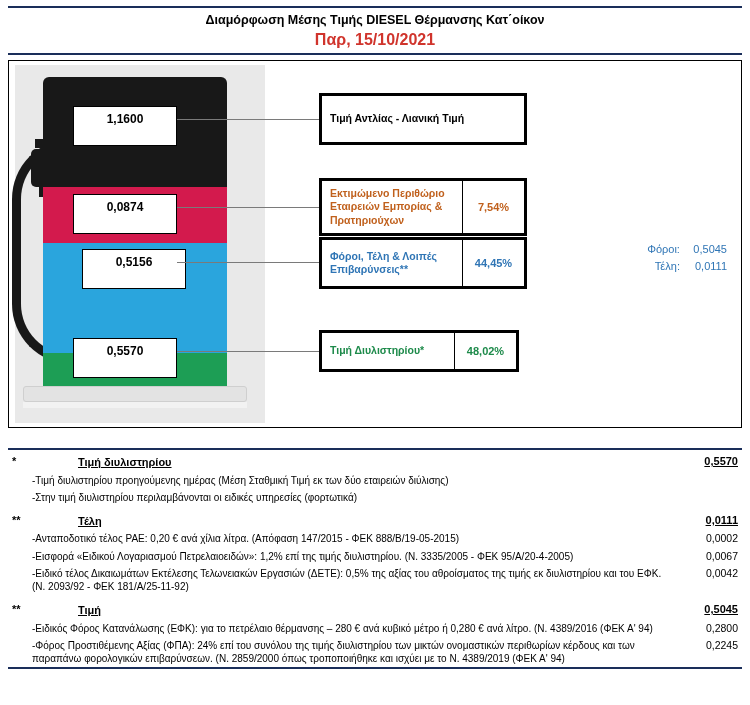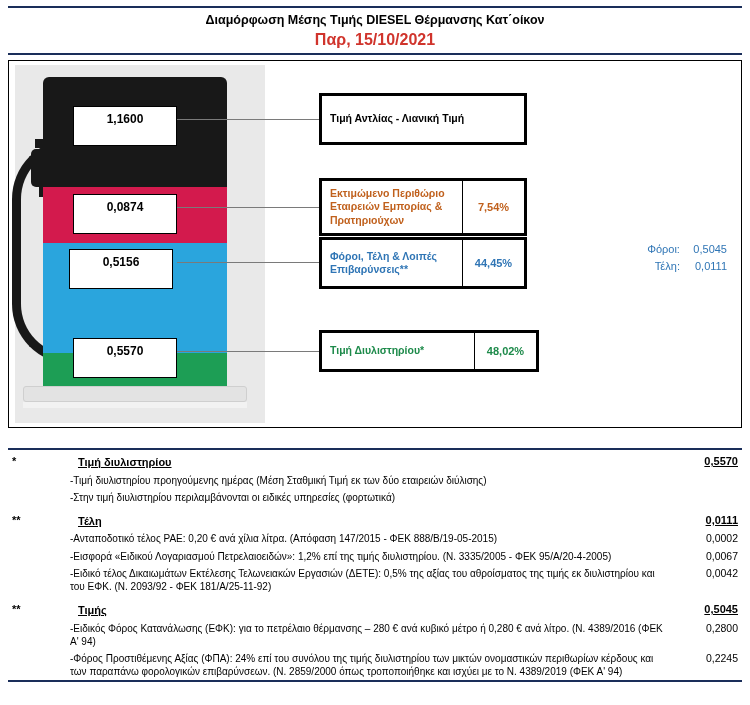--- a/index.html
+++ b/index.html
@@ -214,21 +214,21 @@
     font-weight: bold;
     font-size: 11px;
     text-decoration: underline;
     margin-left: 48px;
   }
   .note-row.head .amount {
     font-weight: bold;
     text-decoration: underline;
     font-size: 11px;
   }
-  .note-row.sub .text { padding-left: 2px; margin-left: 38px; }
+  .note-row.sub .text { padding-left: 2px; }
   .indent { padding-left: 18px; }
 </style>
 </head>
 <body>
 
 <div class="page">
 
   <div class="header">
     <div class="header-title">Διαμόρφωση Μέσης Τιμής DIESEL Θέρμανσης Κατ΄οίκον</div>
     <div class="header-date">Παρ, 15/10/2021</div>
@@ -245,21 +245,21 @@
 
     <div class="pump-top"></div>
     <div class="band band-crimson" style="top:126px; height:56px;"></div>
     <div class="band band-blue" style="top:182px; height:110px;"></div>
     <div class="band band-green" style="top:292px; height:33px;"></div>
     <div class="pump-base"></div>
     <div class="pump-base-shadow"></div>
 
     <div class="value-box" style="left:64px; top:45px;">1,1600</div>
     <div class="value-box" style="left:64px; top:133px;">0,0874</div>
-    <div class="value-box" style="left:60px; top:188px;">0,5156</div>
+    <div class="value-box" style="left:73px; top:188px;">0,5156</div>
     <div class="value-box" style="left:64px; top:277px;">0,5570</div>
 
     <div class="conn" style="left:168px; top:58px;  width:142px;"></div>
     <div class="conn" style="left:168px; top:146px; width:142px;"></div>
     <div class="conn" style="left:168px; top:201px; width:142px;"></div>
     <div class="conn" style="left:168px; top:290px; width:142px;"></div>
 
     <div class="legend-box no-div" style="left:310px; top:32px; width:208px; height:52px;">
       <div class="legend-label c-black">Τιμή Αντλίας - Λιανική Τιμή</div>
     </div>
@@ -267,21 +267,21 @@
     <div class="legend-box" style="left:310px; top:117px; width:208px; height:58px;">
       <div class="legend-label c-orange">Εκτιμώμενο Περιθώριο Εταιρειών Εμπορίας &amp; Πρατηριούχων</div>
       <div class="legend-pct c-orange">7,54%</div>
     </div>
 
     <div class="legend-box" style="left:310px; top:176px; width:208px; height:52px;">
       <div class="legend-label c-blue">Φόροι, Τέλη &amp; Λοιπές Επιβαρύνσεις**</div>
       <div class="legend-pct c-blue">44,45%</div>
     </div>
 
-    <div class="legend-box" style="left:310px; top:269px; width:220px; height:42px;">
+    <div class="legend-box" style="left:310px; top:269px; width:200px; height:42px;">
       <div class="legend-label c-green">Τιμή Διυλιστηρίου*</div>
       <div class="legend-pct c-green">48,02%</div>
     </div>
 
     <div class="side-note">
       <div class="sn-row">
         <span class="sn-key">Φόροι:</span>
         <span class="sn-val">0,5045</span>
       </div>
       <div class="sn-row">
@@ -325,21 +325,21 @@
       <div class="amount">0,0067</div>
     </div>
     <div class="note-row sub">
       <div class="marker"></div>
       <div class="text">-Ειδικό τέλος Δικαιωμάτων Εκτέλεσης Τελωνειακών Εργασιών (ΔΕΤΕ): 0,5% της αξίας του αθροίσματος της τιμής εκ διυλιστηρίου και του ΕΦΚ. (Ν. 2093/92 - ΦΕΚ 181/Α/25-11-92)</div>
       <div class="amount">0,0042</div>
     </div>
 
     <div class="note-row head" style="margin-top:6px;">
       <div class="marker">**</div>
-      <div class="text">Τιμής</div>
+      <div class="text">Τιμή</div>
       <div class="amount">0,5045</div>
     </div>
     <div class="note-row sub">
       <div class="marker"></div>
       <div class="text">-Ειδικός Φόρος Κατανάλωσης (ΕΦΚ): για το πετρέλαιο θέρμανσης – 280 € ανά κυβικό μέτρο ή 0,280 € ανά λίτρο. (Ν. 4389/2016 (ΦΕΚ Α' 94)</div>
       <div class="amount">0,2800</div>
     </div>
     <div class="note-row sub">
       <div class="marker"></div>
       <div class="text indent">-Φόρος Προστιθέμενης Αξίας (ΦΠΑ): 24% επί του συνόλου της τιμής διυλιστηρίου των μικτών ονομαστικών περιθωρίων κέρδους και των παραπάνω φορολογικών επιβαρύνσεων. (Ν. 2859/2000 όπως τροποποιήθηκε και ισχύει με το Ν. 4389/2019 (ΦΕΚ Α' 94)</div>

